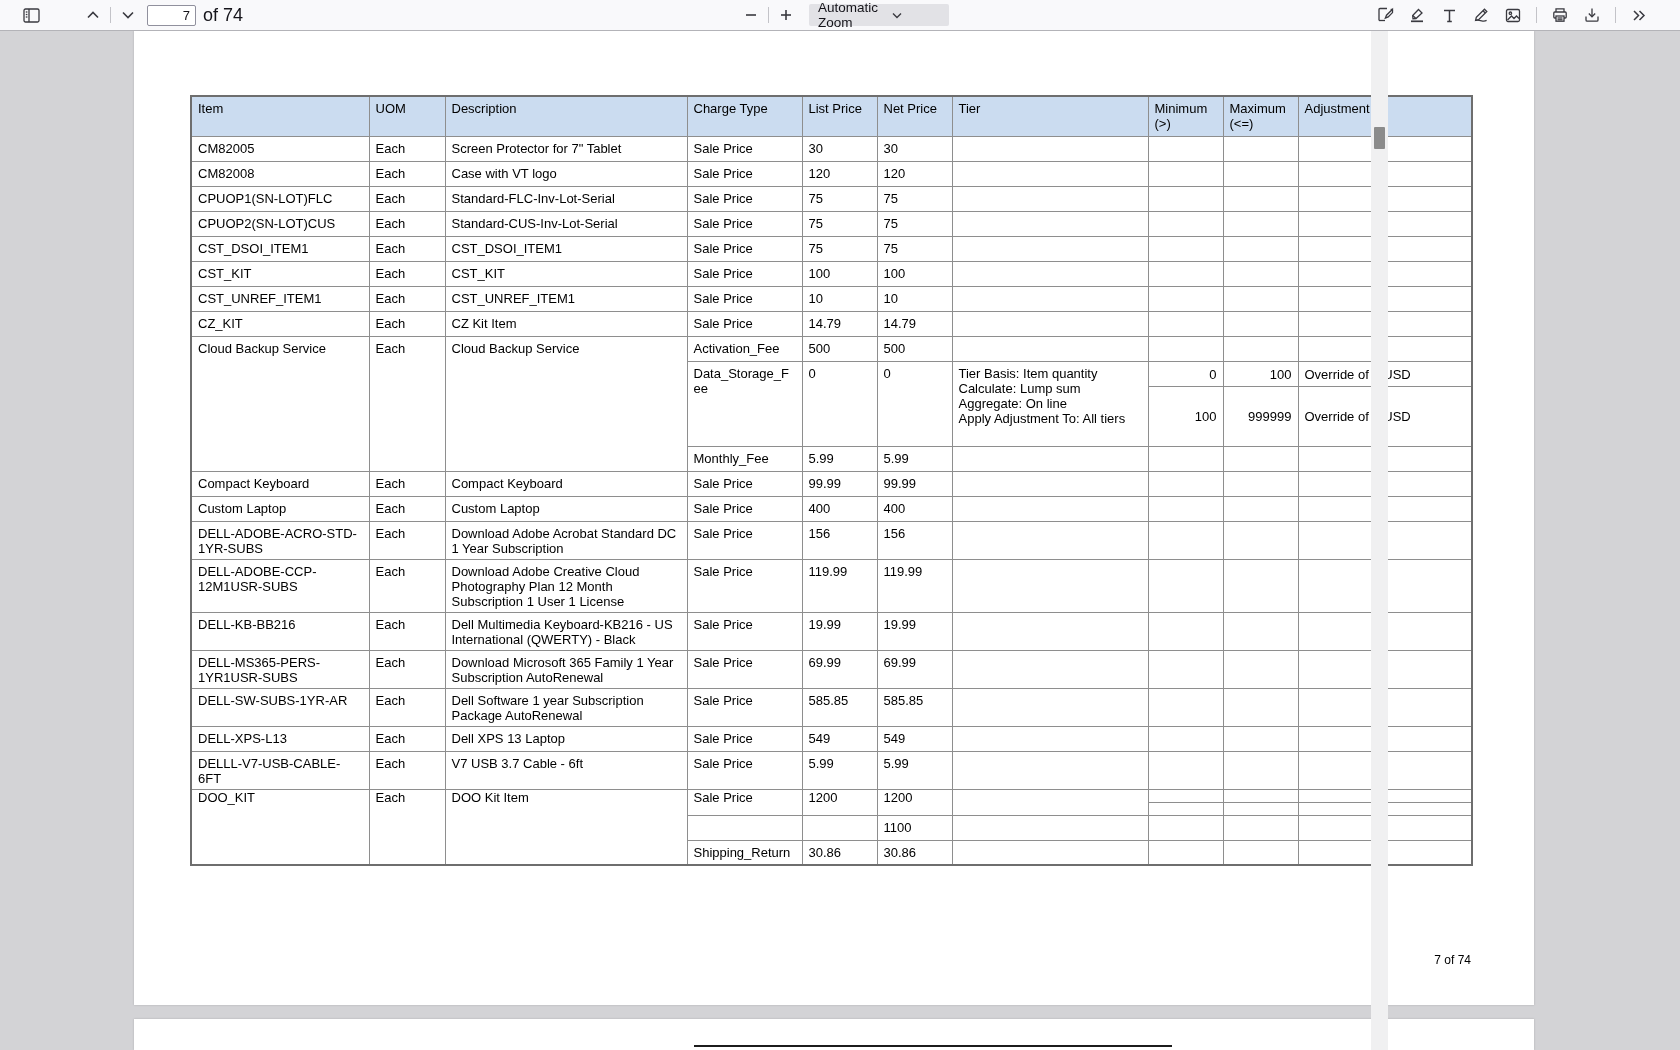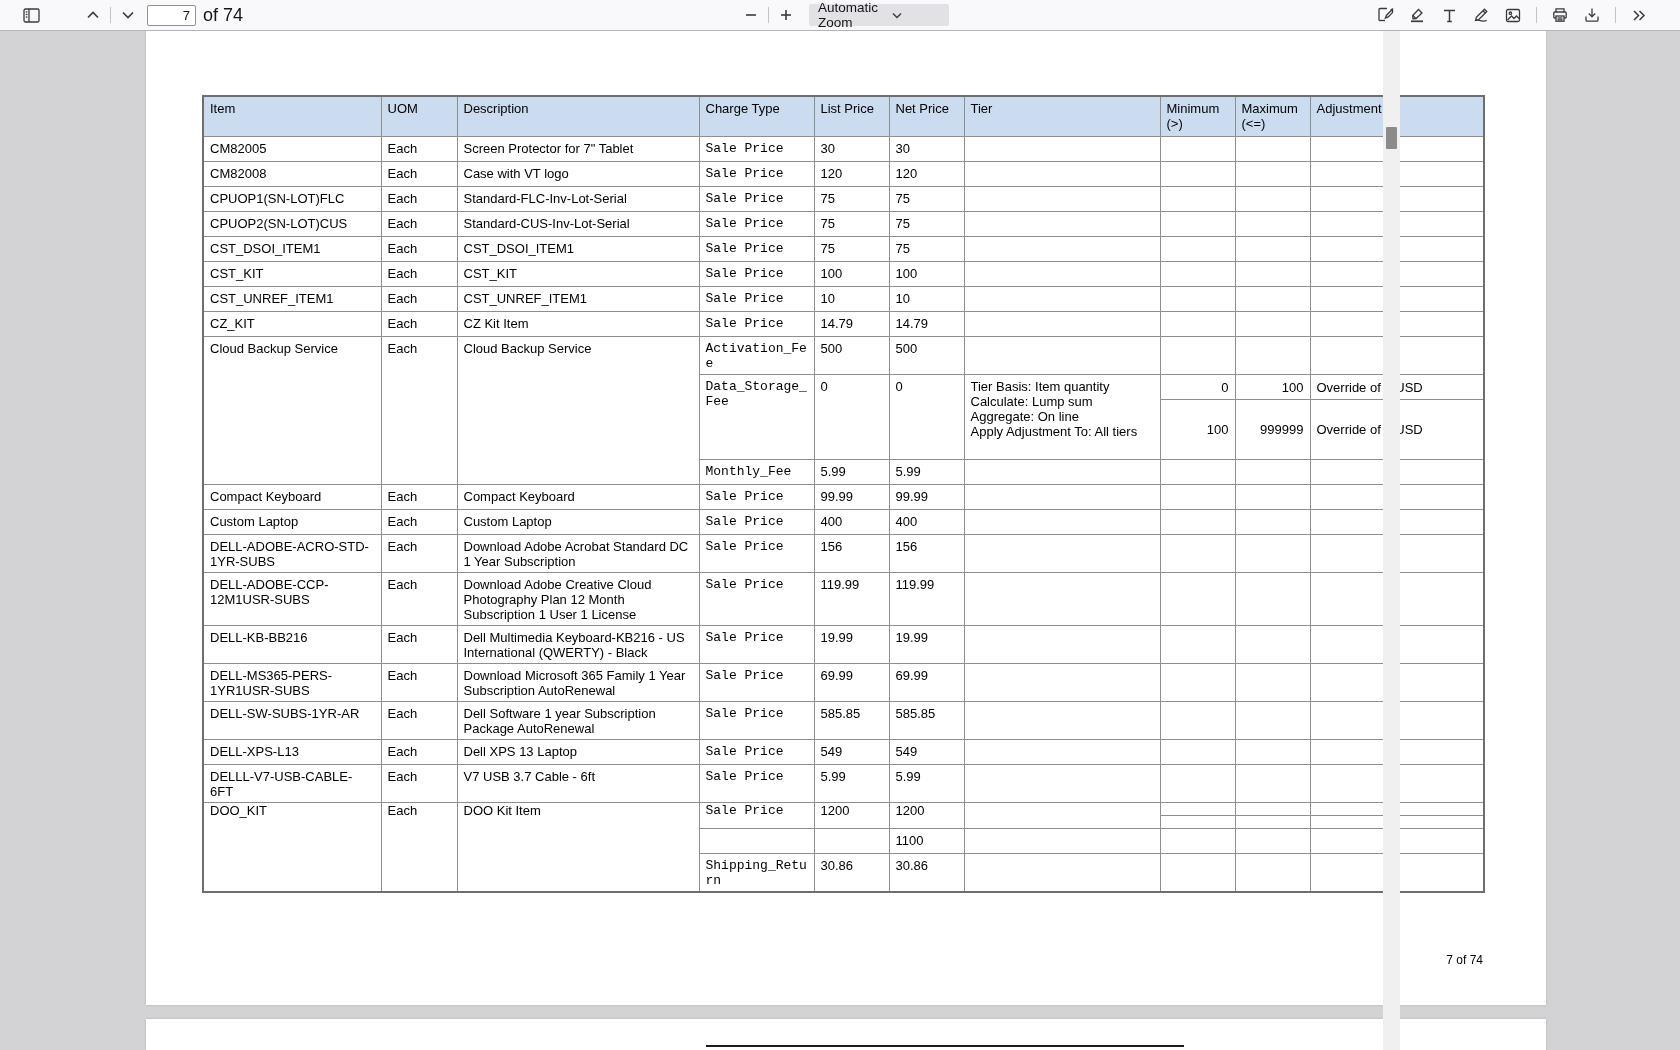--- a/index.html
+++ b/index.html
@@ -29,21 +29,21 @@
   }
   .page-count{font-size:18px;color:#15141a;white-space:nowrap;}
   .tb-center{display:flex;align-items:center;position:absolute;left:738px;top:0;height:30px;}
   .zoom-select{
     height:22px;background:#e2e2e6;border-radius:2px;display:flex;align-items:center;
     padding:0 9px;margin-left:10px;min-width:122px;cursor:default;color:#15141a;
   }
   .zoom-select span{font-size:13.5px;flex:1;}
   .tb-right{display:flex;align-items:center;position:absolute;right:28px;top:0;height:30px;gap:6px;}
   
-  .content{position:absolute;top:30px;left:16px;width:1384px;height:1020px;background:#d3d3d6;}
+  .content{position:absolute;top:30px;left:4px;width:1384px;height:1020px;background:#d3d3d6;}
   .page{
     position:absolute;left:130px;width:1400px;background:#ffffff;
     box-shadow:0 0 2px rgba(0,0,0,.18);
   }
   .page-main{top:1px;height:974px;}
   .page-next{top:989px;height:31px;}
   .next-line{position:absolute;left:560px;top:26px;width:478px;height:2px;background:#1c1c1c;}
   
   table.pricing{
     position:absolute;left:56px;top:64px;border-collapse:collapse;table-layout:fixed;
@@ -55,21 +55,21 @@
     overflow:hidden;text-align:left;font-weight:normal;
   }
   .pricing th{
     background:#cbdcf0;white-space:pre-line;height:40px;box-sizing:border-box;
   }
   .pricing tr{height:25px;}
   .pricing tr.thin{height:13px;}
   .pricing tr.thin td{padding-top:0;padding-bottom:0;}
   .pricing td.c-min,.pricing td.c-max{text-align:right;vertical-align:middle;}
   .pricing td.c-adj{vertical-align:middle;margin-top:23px;}
-  .pricing td.c-charge{overflow-wrap:anywhere;font-family:Liberation Mono, monospace;}
+  .pricing td.c-charge{overflow-wrap:anywhere;}
   .pricing td.c-tier{white-space:pre-line;margin-top:36px;}
   .page-footer{
     position:absolute;right:63px;top:922px;font-size:12px;color:#000;
   }
   
   .scrollbar{
     position:absolute;right:0;top:0;width:17px;height:1020px;background:#f0f0f1;
   }
   .scrollbar .thumb{
     position:absolute;left:3px;top:97px;width:11px;height:22px;background:#8b8b8b;border-radius:1px;

